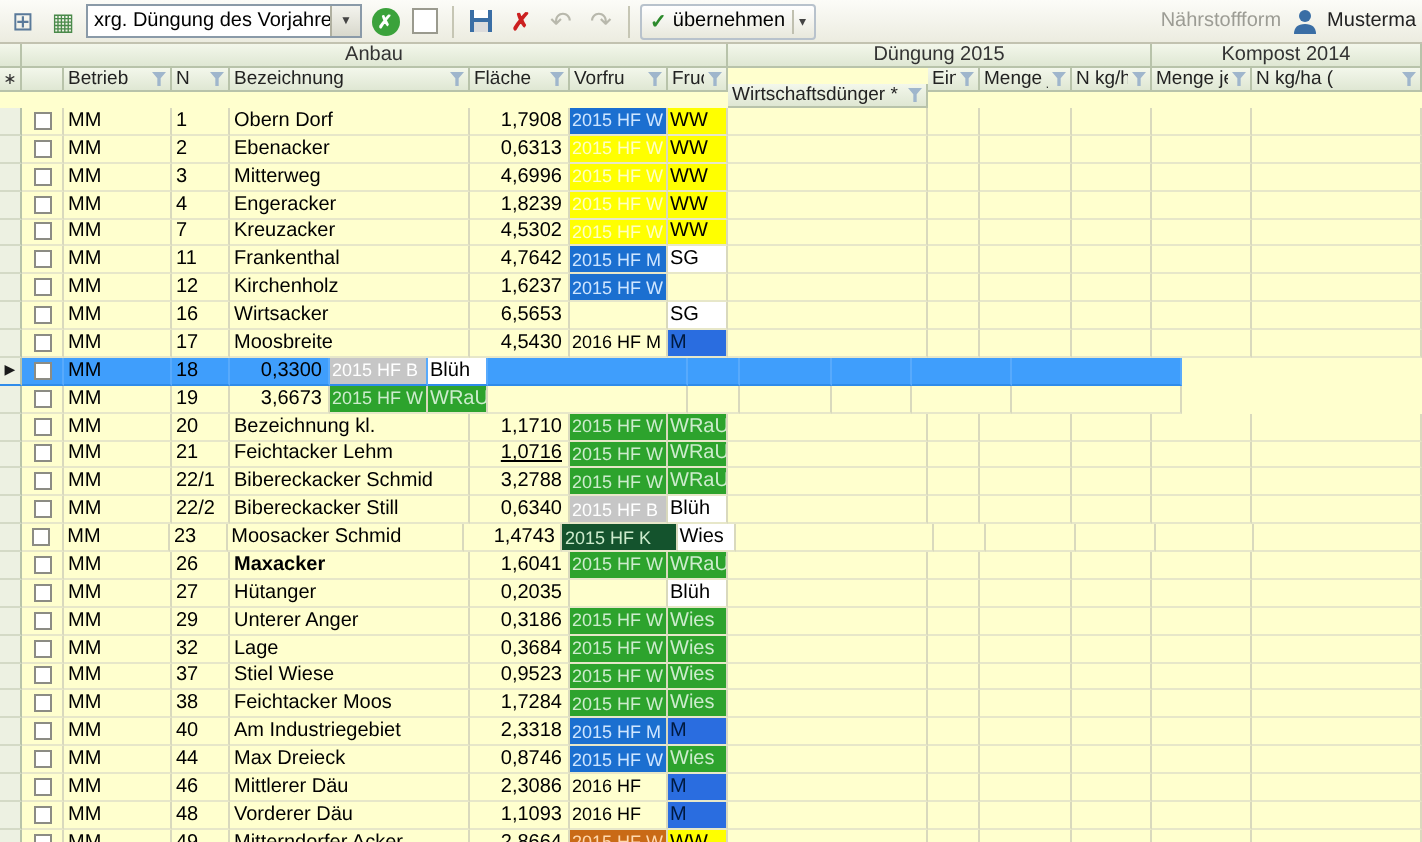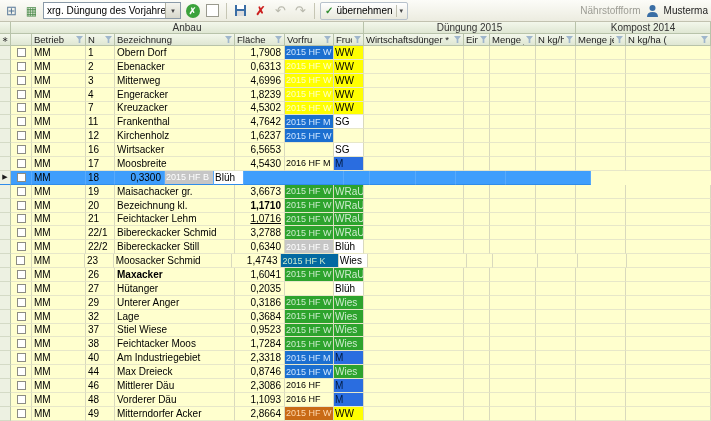--- a/index.html
+++ b/index.html
@@ -134,21 +134,21 @@
         <span class="funnel"></span>
       </div>
       <div class="hcell" style="width: 49px;">
         <span class="hlabel">Vorfru</span>
         <span class="funnel"></span>
       </div>
       <div class="hcell" style="width: 30px;">
         <span class="hlabel">Frucht</span>
         <span class="funnel"></span>
       </div>
-      <div class="hcell" style="width: 100px;">
+      <div class="hcell" style="width: 100px; margin-top: 8px;">
         <span class="hlabel">Wirtschaftsdünger *</span>
         <span class="funnel"></span>
       </div>
       <div class="hcell" style="width: 26px;">
         <span class="hlabel">Einh</span>
         <span class="funnel"></span>
       </div>
       <div class="hcell" style="width: 46px;">
         <span class="hlabel">Menge je</span>
         <span class="funnel"></span>
@@ -348,40 +348,39 @@
         <div class="cell" style="width: 50px;"></div>
         <div class="cell" style="width: 85px;"></div>
       </div>
       <div class="row">
         <div class="cell marker" style="width: 11px;"></div>
         <div class="cell check" style="width: 21px;">
           <span class="checkbox"></span>
         </div>
         <div class="cell" style="width: 54px;">MM</div>
         <div class="cell" style="width: 29px;">19</div>
-        <div class="cell" style="width: 120px;">Maisachacker gr.</div>
         <div class="cell num" style="width: 50px;">3,6673</div>
         <div class="cell chip c-vorfru" style="width: 49px; background: rgb(45, 163, 45); color: rgb(205, 236, 205);">2015 HF W</div>
         <div class="cell chip" style="width: 30px; background: rgb(45, 163, 45); color: rgb(205, 236, 205);">WRaU</div>
         <div class="cell" style="width: 100px;"></div>
         <div class="cell" style="width: 26px;"></div>
         <div class="cell" style="width: 46px;"></div>
         <div class="cell" style="width: 40px;"></div>
         <div class="cell" style="width: 50px;"></div>
         <div class="cell" style="width: 85px;"></div>
       </div>
       <div class="row">
         <div class="cell marker" style="width: 11px;"></div>
         <div class="cell check" style="width: 21px;">
           <span class="checkbox"></span>
         </div>
         <div class="cell" style="width: 54px;">MM</div>
         <div class="cell" style="width: 29px;">20</div>
         <div class="cell" style="width: 120px;">Bezeichnung kl.</div>
-        <div class="cell num" style="width: 50px; font-weight: bold;">1,1710</div>
+        <div class="cell num" style="width: 50px;">1,1710</div>
         <div class="cell chip c-vorfru" style="width: 49px; background: rgb(45, 163, 45); color: rgb(205, 236, 205);">2015 HF W</div>
         <div class="cell chip" style="width: 30px; background: rgb(45, 163, 45); color: rgb(205, 236, 205);">WRaU</div>
         <div class="cell" style="width: 100px;"></div>
         <div class="cell" style="width: 26px;"></div>
         <div class="cell" style="width: 46px;"></div>
         <div class="cell" style="width: 40px;"></div>
         <div class="cell" style="width: 50px;"></div>
         <div class="cell" style="width: 85px;"></div>
       </div>
       <div class="row">
@@ -440,21 +439,21 @@
       </div>
       <div class="row">
         <div class="cell marker" style="width: 11px;"></div>
         <div class="cell check" style="width: 21px;">
           <span class="checkbox"></span>
         </div>
         <div class="cell" style="width: 54px;">MM</div>
         <div class="cell" style="width: 29px;">23</div>
         <div class="cell" style="width: 120px;">Moosacker Schmid</div>
         <div class="cell num" style="width: 50px;">1,4743</div>
-        <div class="cell chip c-vorfru" style="width: 58px; background: #0369a1; color: rgb(205, 236, 205);">2015 HF K</div>
+        <div class="cell chip c-vorfru" style="width: 58px; background: #14532d; color: rgb(205, 236, 205);">2015 HF K</div>
         <div class="cell chip" style="width: 30px; background: rgb(255, 255, 255); color: rgb(0, 0, 0);">Wies</div>
         <div class="cell" style="width: 100px;"></div>
         <div class="cell" style="width: 26px;"></div>
         <div class="cell" style="width: 46px;"></div>
         <div class="cell" style="width: 40px;"></div>
         <div class="cell" style="width: 50px;"></div>
         <div class="cell" style="width: 85px;"></div>
       </div>
       <div class="row">
         <div class="cell marker" style="width: 11px;"></div>

